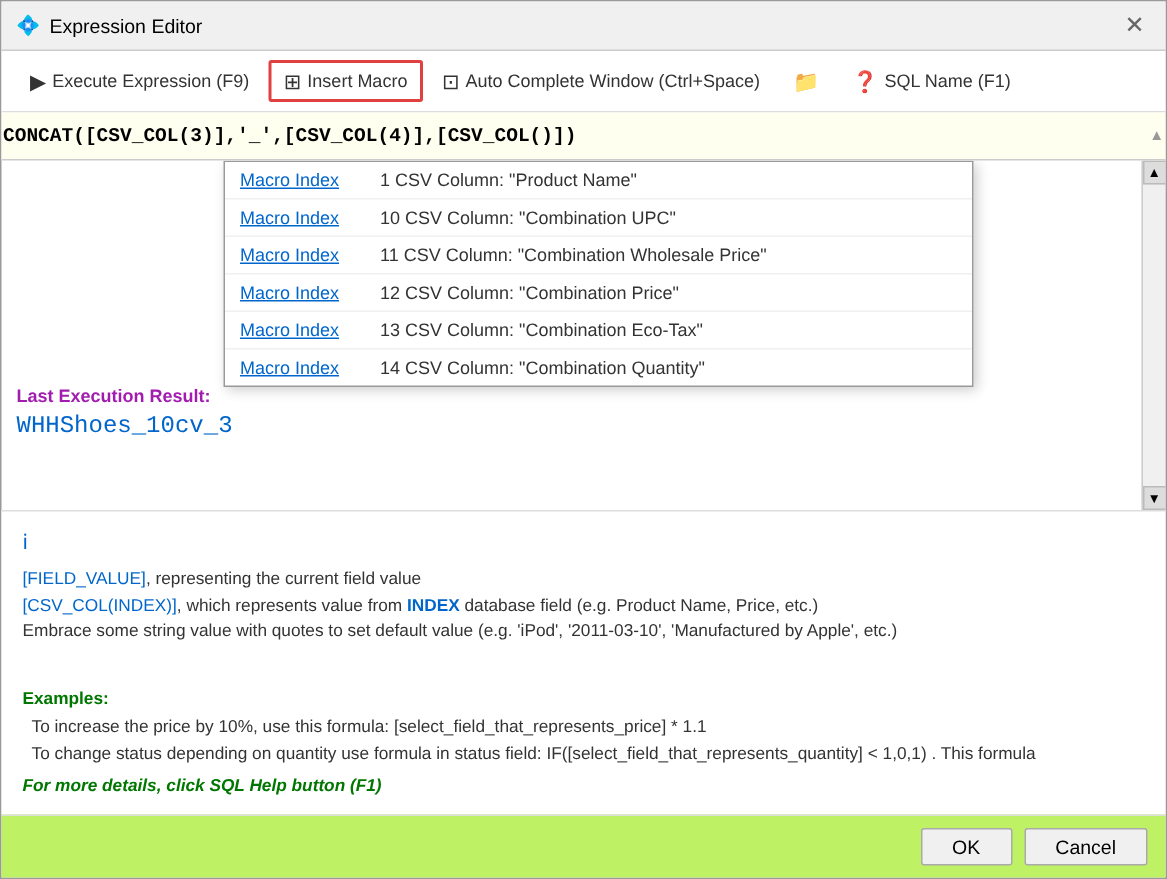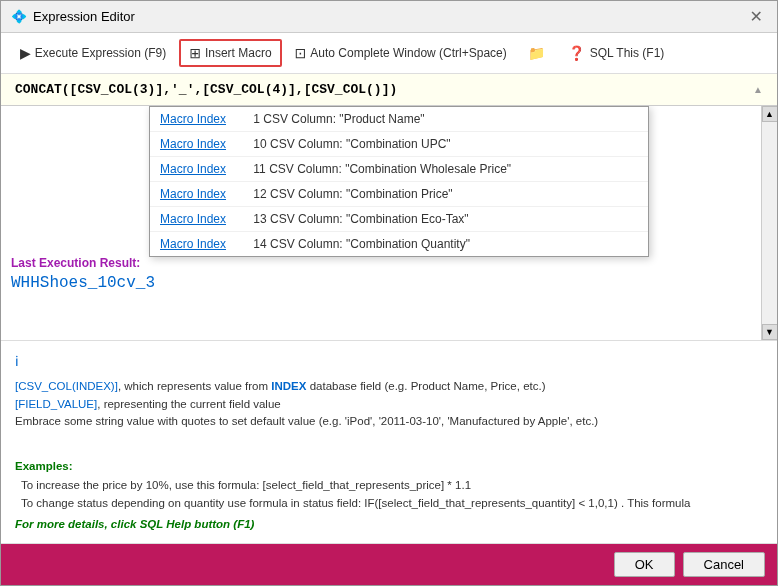--- a/index.html
+++ b/index.html
@@ -66,21 +66,21 @@
     .toolbar-btn.active {
       border: 2px solid #e04040;
       background: #fff;
     }
     .toolbar-icon {
       font-size: 14px;
     }
     .expression-bar {
       display: flex;
       align-items: center;
-      padding: 4px 14px;
+      padding: 4px 1px;
       background: #fffff0;
       border-bottom: 1px solid #ccc;
       min-height: 32px;
     }
     .expression-text {
       font-family: 'Courier New', monospace;
       font-size: 13px;
       color: #000;
       flex: 1;
       font-weight: bold;
@@ -194,21 +194,21 @@
     .info-examples { margin-top: 6px; }
     .examples-title { color: #007700; font-weight: bold; margin-bottom: 2px; margin-top: 28px; }
     .example-line { margin-left: 6px; }
     .footer {
       display: flex;
       justify-content: flex-end;
       align-items: flex-end;
       padding: 8px 12px;
       gap: 8px;
       border-top: 1px solid #ddd;
-      background: #be185d;
+      background: #bef264;
     }
     .footer-btn {
       padding: 4px 20px;
       font-size: 13px;
       border: 1px solid #aaa;
       background: #f0f0f0;
       cursor: pointer;
       border-radius: 2px;
     }
     .footer-btn.primary { background: #f0f0f0; }
@@ -237,21 +237,21 @@
     </button>
     <button class="toolbar-btn">
       <span class="toolbar-icon">⊡</span>
       <span>Auto Complete Window (Ctrl+Space)</span>
     </button>
     <button class="toolbar-btn">
       <span class="toolbar-icon">📁</span>
     </button>
     <button class="toolbar-btn">
       <span class="toolbar-icon">❓</span>
-      <span>SQL This (F1)</span>
+      <span>SQL Name (F1)</span>
     </button>
   </div>
 
   <div class="expression-bar">
     <span class="expression-text">CONCAT([CSV_COL(3)],'_',[CSV_COL(4)],[CSV_COL()])</span>
     <span class="scroll-indicator">▲</span>
   </div>
 
   <div class="main-content">
     <div class="left-panel">
@@ -295,24 +295,24 @@
       <div class="scroll-track"></div>
       <div class="scroll-arrow">▼</div>
     </div>
   </div>
 
   <div class="info-section">
     <div class="info-title">
       <span class="info-icon">ℹ</span>
     </div>
     <div>
+      <span class="info-field">[FIELD_VALUE]</span><span class="info-text">, representing the current field value</span>
+    </div>
+    <div>
       <span class="info-field">[CSV_COL(INDEX)]</span><span class="info-text">, which represents value from </span><span class="info-index">INDEX</span><span class="info-text"> database field (e.g. Product Name, Price, etc.)</span>
-    </div>
-    <div>
-      <span class="info-field">[FIELD_VALUE]</span><span class="info-text">, representing the current field value</span>
     </div>
     <div class="info-text">Embrace some string value with quotes to set default value (e.g. 'iPod', '2011-03-10', 'Manufactured by Apple', etc.)</div>
     <div class="info-examples">
       <div class="examples-title">Examples:</div>
       <div class="example-line">To increase the price by 10%, use this formula: [select_field_that_represents_price] * 1.1</div>
       <div class="example-line">To change status depending on quantity use formula in status field: IF([select_field_that_represents_quantity] &lt; 1,0,1) . This formula</div>
     </div>
     <div class="info-green-bold" style="margin-top:4px;">For more details, click SQL Help button (F1)</div>
   </div>
 

